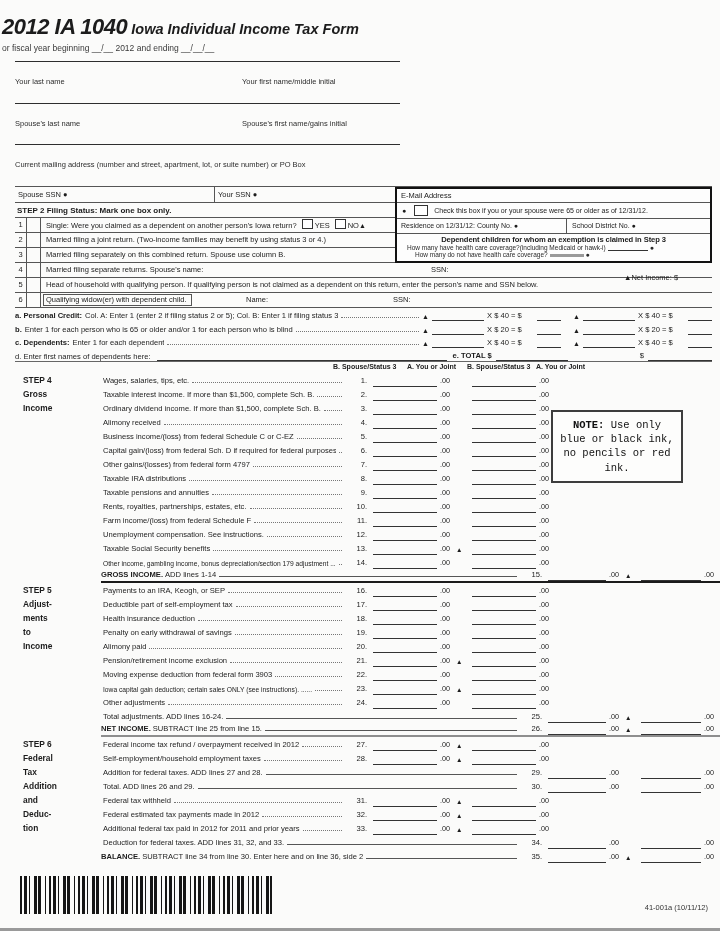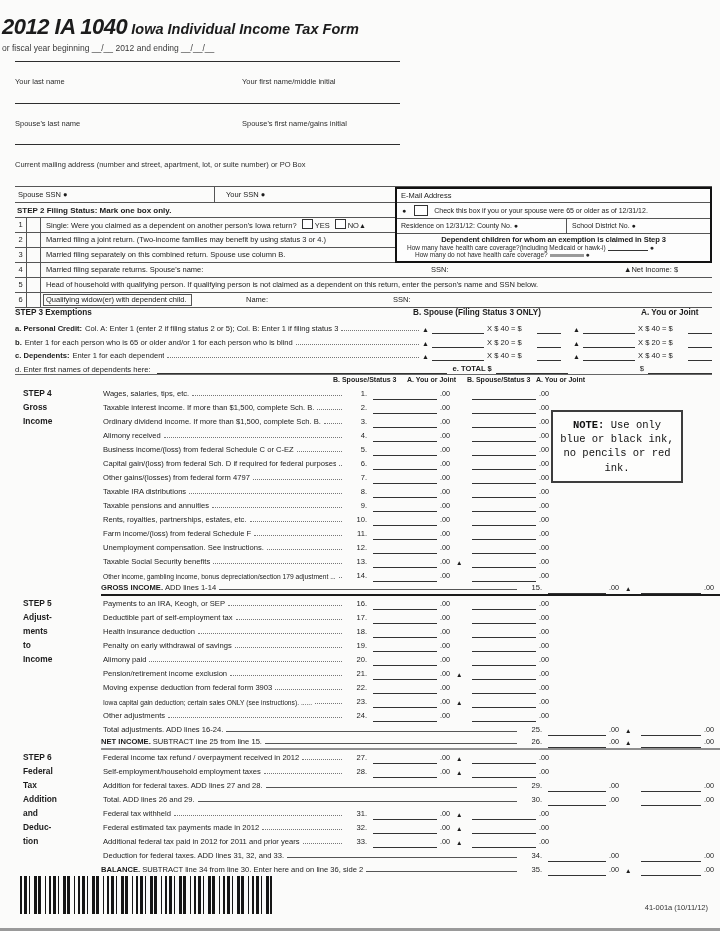--- a/index.html
+++ b/index.html
@@ -16,21 +16,21 @@
   
   .names{width:385px;margin:8px 0 0 15px;}
   .name-field{border-top:1.5px solid #2e2e2e;margin-bottom:16.5px;padding-top:15px;}
   .name-labels{display:flex;font-size:7.5px;color:#2e2e2e;}
   .lbl-left{flex:1;}
   .lbl-right{width:158px;}
   
   .id-grid{position:relative;margin-left:15px;width:697px;height:121px;font-size:7.5px;
            border-top:1px solid #555;}
   .ssn-row{position:absolute;left:0;top:0;width:380px;height:16px;display:flex;
-           border-bottom:1px solid #555;box-sizing:border-box;gap:8px;}
+           border-bottom:1px solid #555;box-sizing:border-box;}
   .ssn-cell{padding:3px 0 0 3px;box-sizing:border-box;}
   .ssn-cell.c1{width:200px;border-right:1px solid #555;}
   .ssn-cell.c2{flex:1;}
   .step2-title{position:absolute;left:0;top:16px;width:380px;height:15px;box-sizing:border-box;
                border-bottom:1px solid #555;font-weight:bold;font-size:8px;padding:3px 0 0 2px;}
   .fs-row{position:absolute;left:0;height:15px;display:flex;align-items:center;
           border-bottom:1px solid #555;box-sizing:border-box;}
   .fs-row.half{width:380px;}
   .fs-row.full{width:697px;}
   .fs-num{width:11px;text-align:center;flex:none;}
@@ -165,21 +165,21 @@
           <span class="fs-text"><span>Married filing a joint return. (Two-income families may benefit by using status 3 or 4.)</span></span>
         </div>
         <div class="fs-row half" style="top: 61px;">
           <span class="fs-num">3</span>
           <span class="fs-box"></span>
           <span class="fs-text"><span>Married filing separately on this combined return. Spouse use column B.</span></span>
         </div>
         <div class="fs-row full" style="top: 76px;">
           <span class="fs-num">4</span>
           <span class="fs-box"></span>
-          <span class="fs-text"><span>Married filing separate returns.    Spouse's name:</span><span class="fs-mid" style="left: 390px;">SSN:</span><span class="fs-right" style="left: 583px;">▲Net Income: $</span></span>
+          <span class="fs-text"><span>Married filing separate returns.    Spouse's name:</span><span class="fs-mid" style="left: 390px;">SSN:</span><span class="fs-right" style="left: 583px; margin-top: 8px;">▲Net Income: $</span></span>
         </div>
         <div class="fs-row full" style="top: 91px;">
           <span class="fs-num">5</span>
           <span class="fs-box"></span>
           <span class="fs-text"><span>Head of household with qualifying person. If qualifying person is not claimed as a dependent on this return, enter the person's name and SSN below.</span></span>
         </div>
         <div class="fs-row full" style="top: 106px;">
           <span class="fs-num">6</span>
           <span class="fs-box"></span>
           <span class="fs-text"><span class="boxed">Qualifying widow(er) with dependent child.</span><span class="fs-mid" style="left: 205px;">Name:</span><span class="fs-right" style="left: 352px;">SSN:</span></span>
@@ -207,25 +207,20 @@
         <div class="rp-dep-q q2" style="padding-left:14px;">
           <span>How many do not have health care coverage?</span>
           <span class="blank b1"></span>
           <span class="dot">●</span>
         </div>
       </div>
     </div>
   </div>
 
   <div class="step3">
-    <div class="s3-head">
-      <span>STEP 3 Exemptions</span>
-      <span class="s3-colb">B. Spouse (Filing Status 3 ONLY)</span>
-      <span class="s3-cola">A. You or Joint</span>
-    </div>
     <div id="s3-rows">
         <div class="s3-row">
           <span class="s3-bold">a. Personal Credit:</span>
           <span class="s3-text">Col. A: Enter 1 (enter 2 if filing status 2 or 5); Col. B: Enter 1 if filing status 3</span>
           <span class="s3-leader"></span>
           <span class="s3-tri">▲</span>
           <span class="s3-blank"></span>
           <span class="s3-formula">X $ 40 = $</span>
           <span class="s3-blank2"></span>
           <span class="s3-gap"></span>

